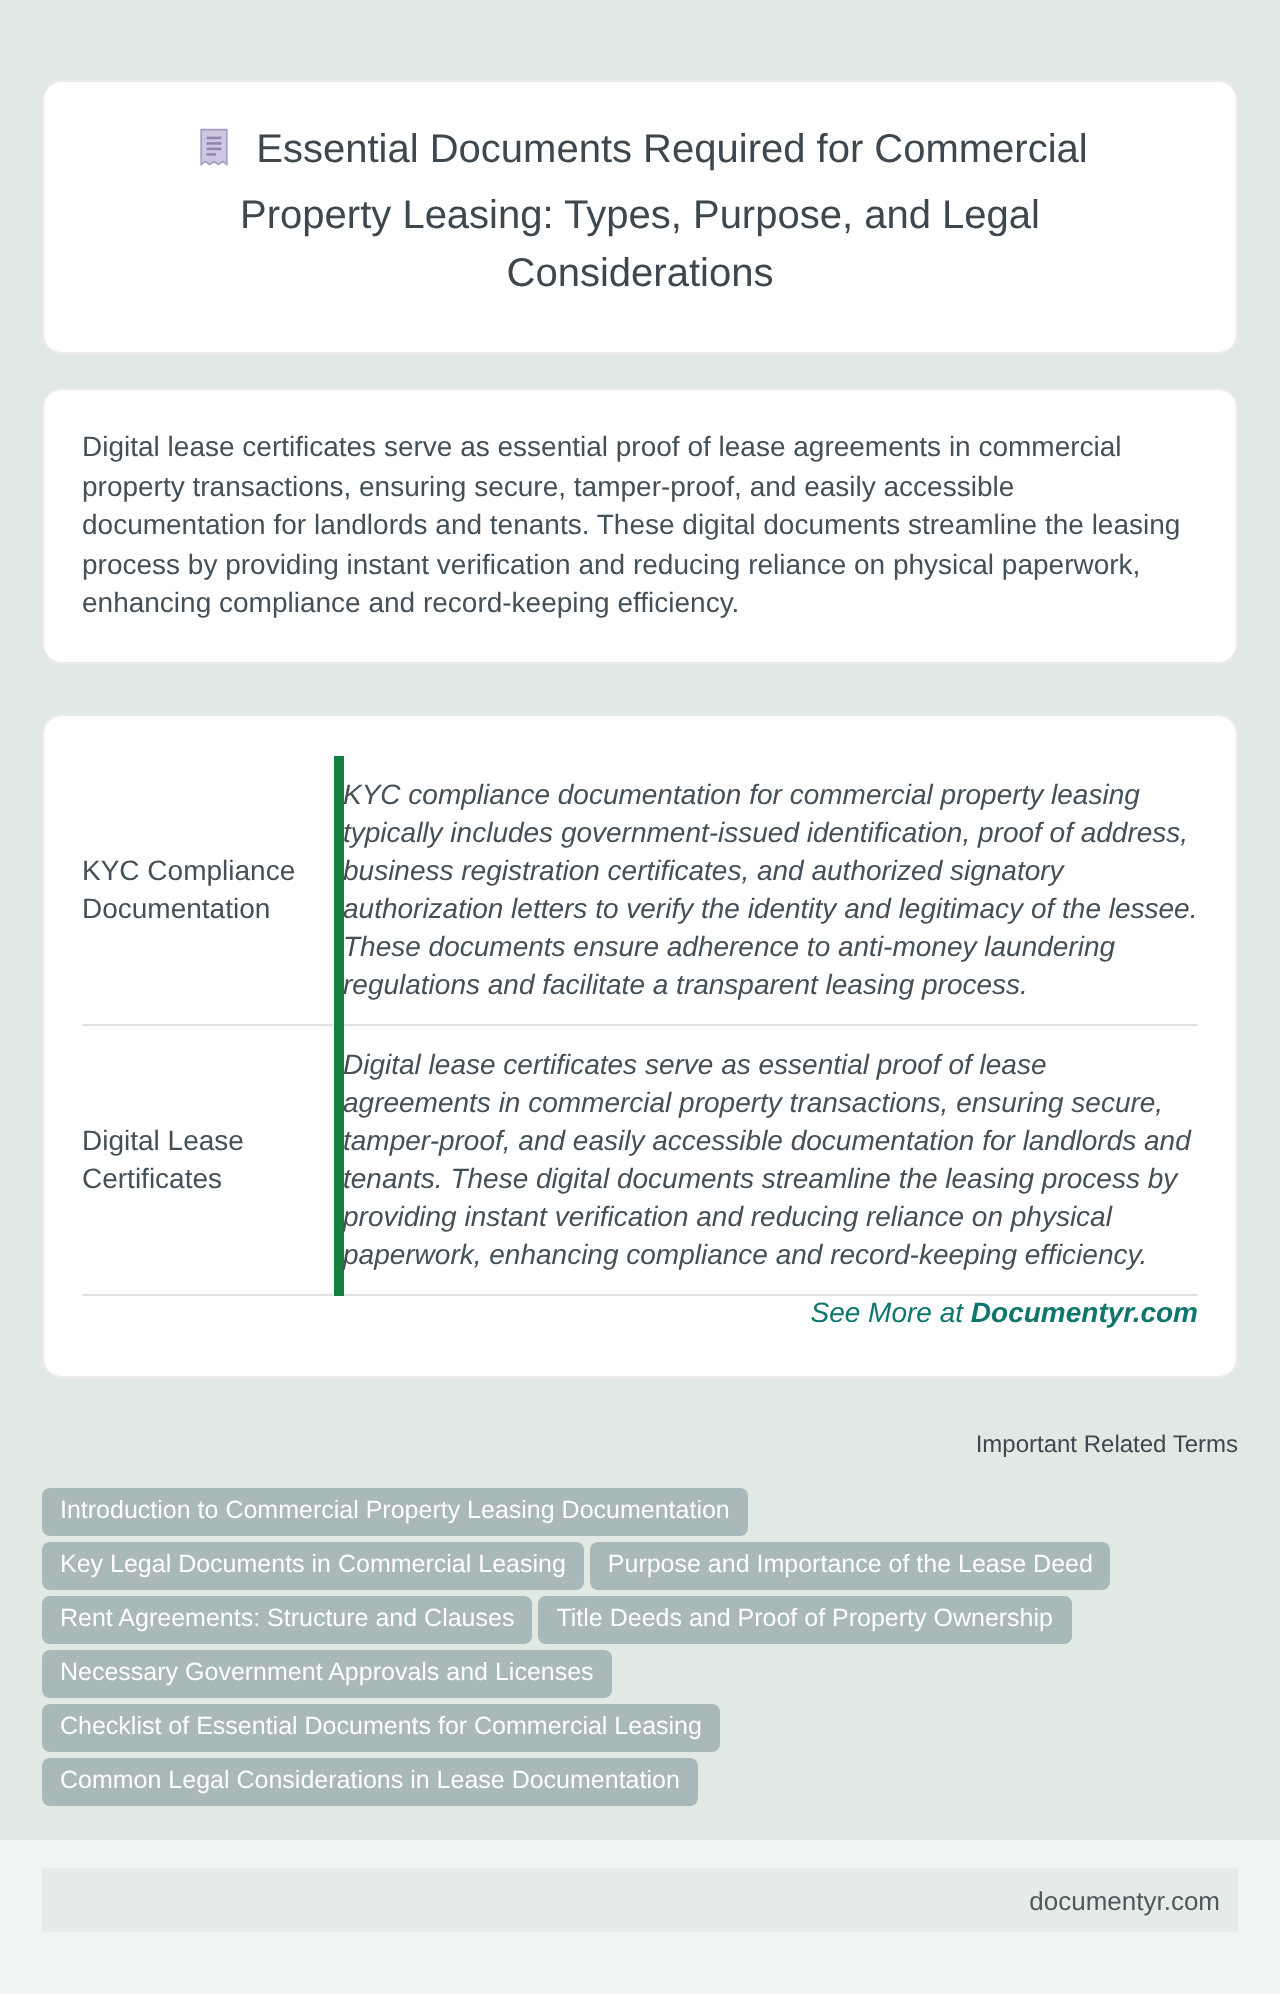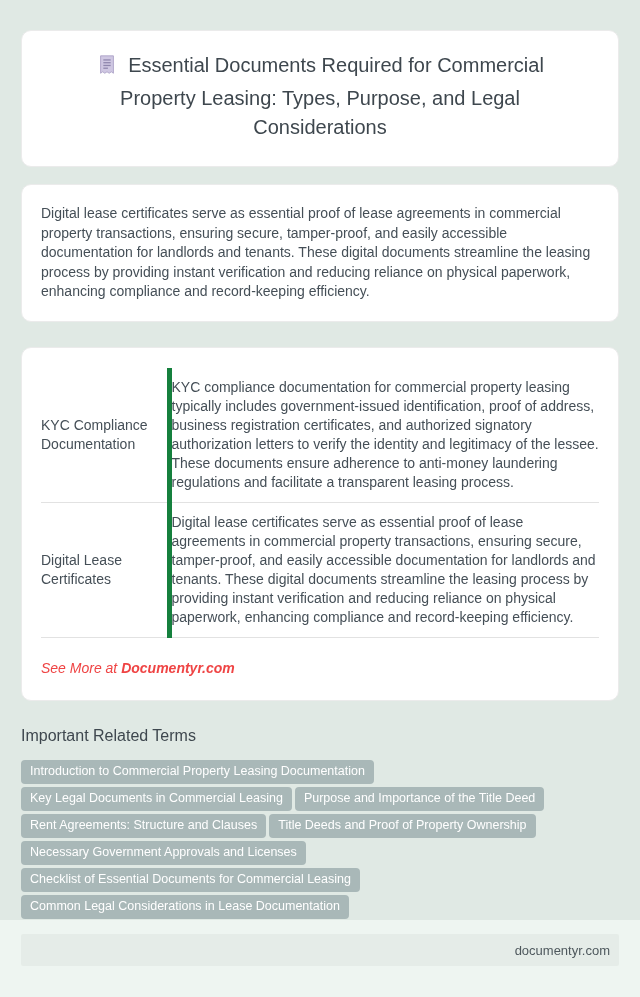--- a/index.html
+++ b/index.html
@@ -6,21 +6,21 @@
   html, body { width: 640px; }
   body {
     height: 997px;
     background: #e0e9e4;
     font-family: "Liberation Sans", sans-serif;
     color: #454f57;
     display: flex;
     flex-direction: column;
     overflow: hidden;
   }
-  .content { padding: 0 21px; }
+  .content { padding: 10px 21px; }
 
   .card {
     background: #ffffff;
     border: 1px solid #ebebeb;
     border-radius: 10px;
   }
 
   .title-card {
     margin-top: 30px;
     padding: 20px 42px 24px 42px;
@@ -62,35 +62,34 @@
   table.terms-table td {
     border-bottom: 1px solid #e2e2e2;
     padding: 10px 0;
     vertical-align: middle;
   }
   td.term-cell {
     width: 128px;
     border-right: 5px solid #15803d;
     padding-right: 10px;
   }
-  td.desc-cell { padding-left: 12px; }
+  td.desc-cell { padding-left: 12px; font-style: italic; }
 
   .see-more {
-    margin-top: 22px;
-    text-align: left;
+    text-align: right;
     font-size: 14px;
     font-style: italic;
-    color: #ef4444;
+    color: #0f766e;
   }
   .see-more .brand { font-weight: bold; }
 
   .related-heading {
     margin-top: 26px;
-    text-align: left;
-    font-size: 16px;
+    text-align: right;
+    font-size: 12px;
     font-weight: 500;
     color: #3e474e;
   }
   .tags {
     margin-top: 15px;
     display: flex;
     flex-wrap: wrap;
     gap: 3px;
     align-content: flex-start;
   }
@@ -162,21 +161,21 @@
     </tbody>
       </table>
     <p class="see-more"><span>See More at </span><span class="brand">Documentyr.com</span></p>
   </div>
 
   <h2 class="related-heading">Important Related Terms</h2>
 
   <div class="tags">
     <span class="tag">Introduction to Commercial Property Leasing Documentation</span>
     <span class="tag">Key Legal Documents in Commercial Leasing</span>
-    <span class="tag">Purpose and Importance of the Title Deed</span>
+    <span class="tag">Purpose and Importance of the Lease Deed</span>
     <span class="tag">Rent Agreements: Structure and Clauses</span>
     <span class="tag">Title Deeds and Proof of Property Ownership</span>
     <span class="tag">Necessary Government Approvals and Licenses</span>
     <span class="tag">Checklist of Essential Documents for Commercial Leasing</span>
     <span class="tag">Common Legal Considerations in Lease Documentation</span>
   </div>
 
 </div>
 
 <div class="bottom-section">

